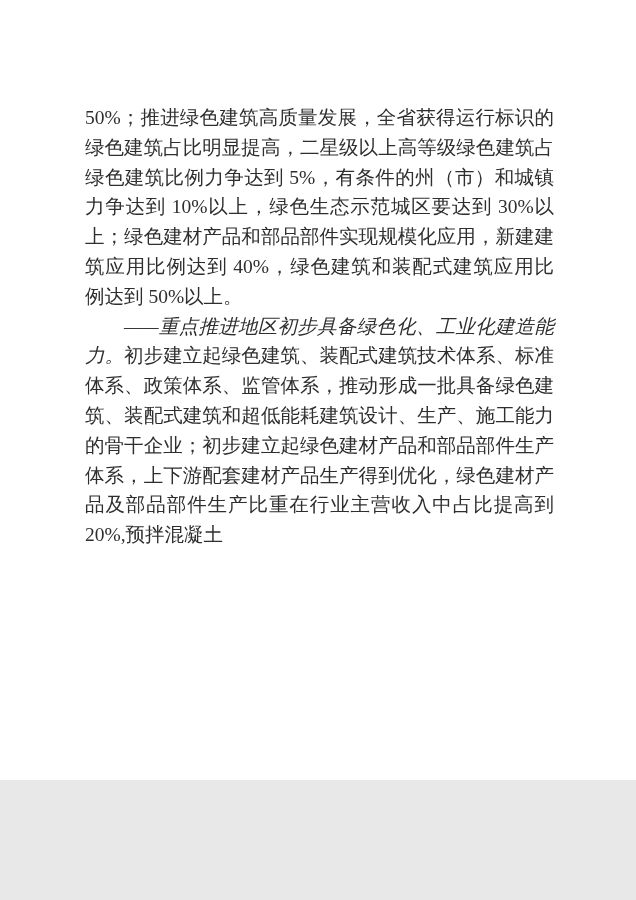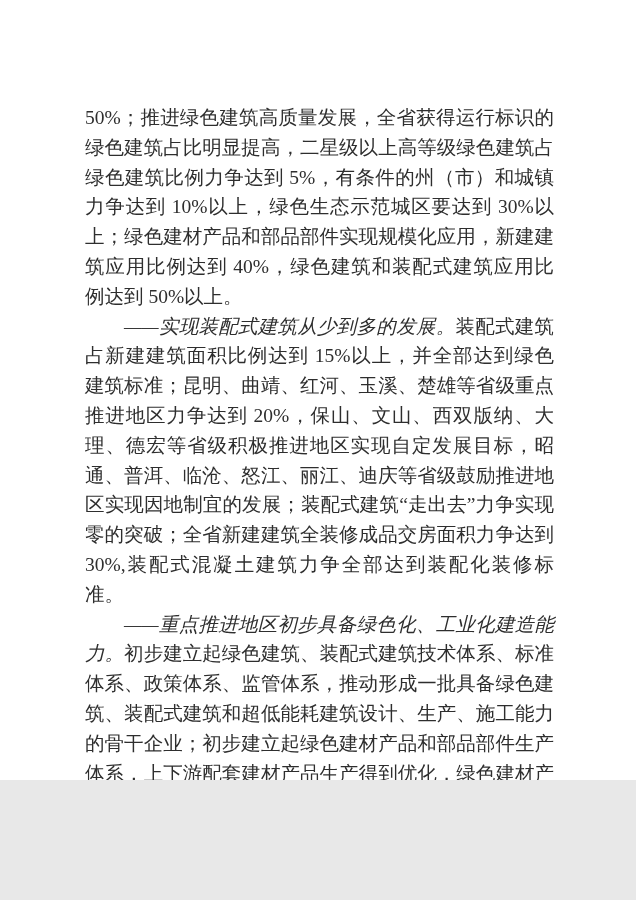--- a/index.html
+++ b/index.html
@@ -45,17 +45,16 @@
     letter-spacing: 2px;
     color: #2e2e2e;
   }
 </style>
 </head>
 <body>
 
 <div class="page">
   <div class="body-text">
     <p class="para"><span class="lead"></span><span>50%；推进绿色建筑高质量发展，全省获得运行标识的绿色建筑占比明显提高，二星级以上高等级绿色建筑占绿色建筑比例力争达到 5%，有条件的州（市）和城镇力争达到 10%以上，绿色生态示范城区要达到 30%以上；绿色建材产品和部品部件实现规模化应用，新建建筑应用比例达到 40%，绿色建筑和装配式建筑应用比例达到 50%以上。</span></p>
-    <p class="para indent"><span class="lead">——实现装配式建筑从少到多的发展。</span><span>装配式建筑占新建建筑面积比例达到 15%以上，并全部达到绿色建筑标准；昆明、曲靖、红河、玉溪、楚雄等省级重点推进地区力争达到 20%，保山、文山、西双版纳、大理、德宏等省级积极推进地区实现自定发展目标，昭通、普洱、临沧、怒江、丽江、迪庆等省级鼓励推进地区实现因地制宜的发展；装配式建筑“走出去”力争实现零的突破；全省新建建筑全装修成品交房面积力争达到 30%,装配式混凝土建筑力争全部达到装配化装修标准。</span></p>
     <p class="para indent"><span class="lead">——重点推进地区初步具备绿色化、工业化建造能力。</span><span>初步建立起绿色建筑、装配式建筑技术体系、标准体系、政策体系、监管体系，推动形成一批具备绿色建筑、装配式建筑和超低能耗建筑设计、生产、施工能力的骨干企业；初步建立起绿色建材产品和部品部件生产体系，上下游配套建材产品生产得到优化，绿色建材产品及部品部件生产比重在行业主营收入中占比提高到 20%,预拌混凝土</span></p>
   </div>
   <div class="page-number">— 12 —</div>
 </div>
 
 </body></html>

